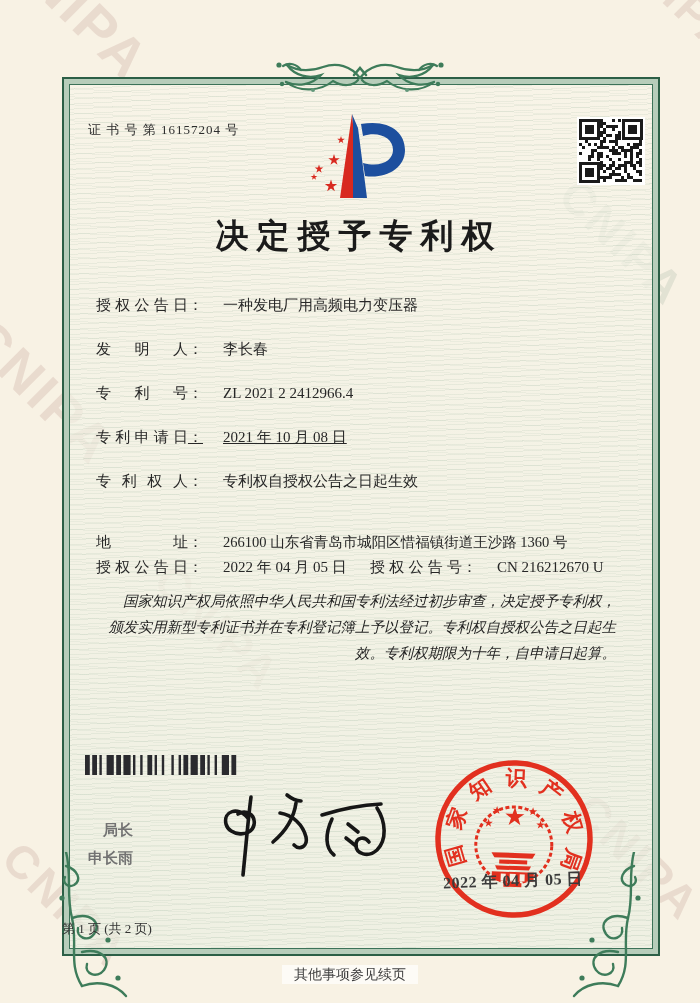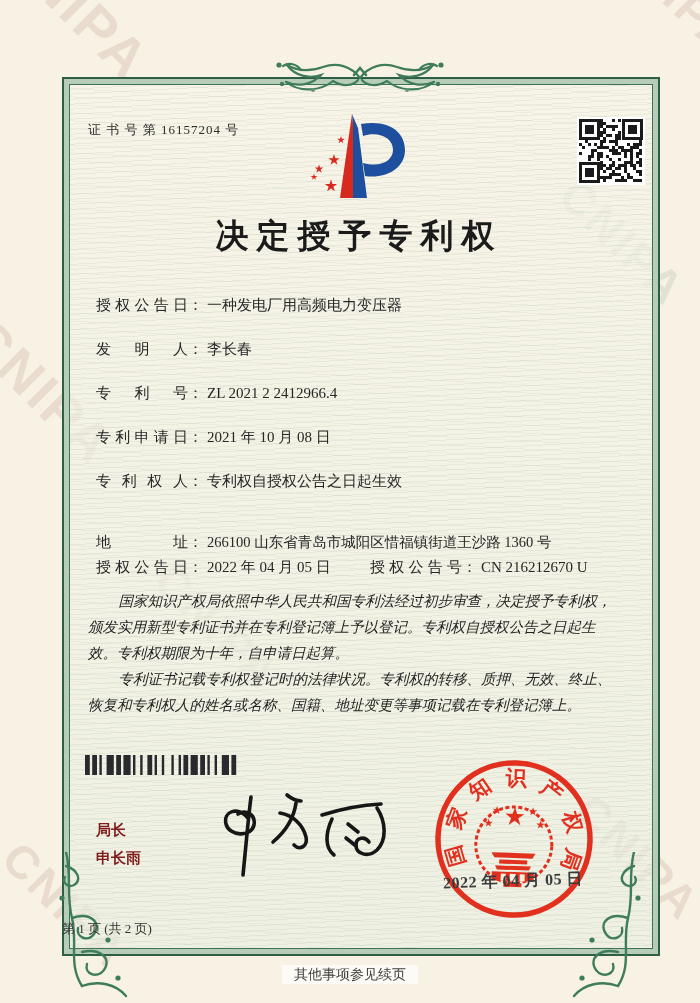--- a/index.html
+++ b/index.html
@@ -26,28 +26,28 @@
       repeating-linear-gradient(183deg, rgba(128,164,138,0.09) 0 1px, rgba(0,0,0,0) 1px 8px),
       linear-gradient(rgba(248,245,233,0.66), rgba(234,239,226,0.66));
   }
   .cert-number{position:absolute;left:88px;top:121px;font-size:13px;letter-spacing:1px;color:#2d2d2d;}
   .title{
     position:absolute;left:62px;top:214px;width:594px;text-align:center;
     font-size:33px;font-weight:700;letter-spacing:8px;color:#1b1b1b;
   }
   .row{position:absolute;left:96px;font-size:15px;color:#272727;white-space:nowrap;}
   .row .lab{display:inline-block;width:92px;text-align:justify;text-align-last:justify;vertical-align:bottom;}
-  .row .val{margin-left:4px;}
+  .row .val{margin-left:20px;}
   .row .g2{position:absolute;left:274px;top:0;}
   .paras{
     position:absolute;left:88px;top:588px;width:528px;
-    font-size:14.5px;line-height:26px;color:#1f1f1f;font-style:italic;
+    font-size:14.5px;line-height:26px;color:#1f1f1f;font-style:italic;text-align:right;
   }
   .paras p{margin:0;text-indent:2.1em;}
-  .officer{position:absolute;left:96px;top:816px;font-size:15px;font-weight:600;color:#7f1d1d;line-height:28px;}
+  .officer{position:absolute;left:88px;top:816px;font-size:15px;font-weight:600;color:#737373;line-height:28px;text-align:right;}
   .page-foot{position:absolute;left:62px;top:920px;width:594px;text-align:left;font-size:13px;color:#333;}
   .next-note{position:absolute;left:0;top:966px;width:700px;text-align:center;font-size:14px;color:#404040;}
   .next-note span{background:rgba(255,255,255,0.65);padding:2px 12px;}
   .seal-wrap{position:absolute;left:432px;top:757px;width:164px;height:164px;transform:rotate(2deg);}
   .seal-date{
     position:absolute;left:443px;top:871px;font-size:16px;font-weight:700;
     letter-spacing:0.5px;color:#3a3a3a;white-space:nowrap;transform:rotate(-2deg);
   }
 </style>
 </head>
@@ -286,39 +286,38 @@
 
 <div class="row" style="top:296px;">
   <span class="lab">授权公告日</span><span>：</span><span class="val">一种发电厂用高频电力变压器</span>
 </div>
 <div class="row" style="top:340px;">
   <span class="lab">发明人</span><span>：</span><span class="val">李长春</span>
 </div>
 <div class="row" style="top:384px;">
   <span class="lab">专利号</span><span>：</span><span class="val">ZL 2021 2 2412966.4</span>
 </div>
-<div class="row" style="top:428px;">
+<div class="row" style="top:428px;text-decoration:underline;">
   <span class="lab">专利申请日</span><span>：</span><span class="val">2021 年 10 月 08 日</span>
 </div>
 <div class="row" style="top:472px;">
   <span class="lab">专利权人</span><span>：</span><span class="val">专利权自授权公告之日起生效</span>
 </div>
 <div class="row" style="top:533px;">
   <span class="lab">地址</span><span>：</span><span class="val" style="font-size:14.5px;">266100 山东省青岛市城阳区惜福镇街道王沙路 1360 号</span>
 </div>
 <div class="row" style="top:558px;">
   <span class="lab">授权公告日</span><span>：</span><span class="val">2022 年 04 月 05 日</span>
   <span class="g2">
     <span class="lab">授权公告号</span><span>：</span><span class="val">CN 216212670 U</span>
   </span>
 </div>
 
 <div class="paras">
   <p>国家知识产权局依照中华人民共和国专利法经过初步审查，决定授予专利权，颁发实用新型专利证书并在专利登记簿上予以登记。专利权自授权公告之日起生效。专利权期限为十年，自申请日起算。</p>
-  <p>专利证书记载专利权登记时的法律状况。专利权的转移、质押、无效、终止、恢复和专利权人的姓名或名称、国籍、地址变更等事项记载在专利登记簿上。</p>
 </div>
 
 <svg class="abs" style="left:85px;top:755px;" width="206" height="20" viewBox="0 0 206 20">
   <g class="bars" fill="#2a2a2e">
       <rect x="0" y="0" width="4.8" height="20"></rect>
       <rect x="7.199999999999999" y="0" width="4.8" height="20"></rect>
       <rect x="14.4" y="0" width="2.4" height="20"></rect>
       <rect x="21.6" y="0" width="7.199999999999999" height="20"></rect>
       <rect x="31.2" y="0" width="4.8" height="20"></rect>
       <rect x="38.4" y="0" width="7.199999999999999" height="20"></rect>

